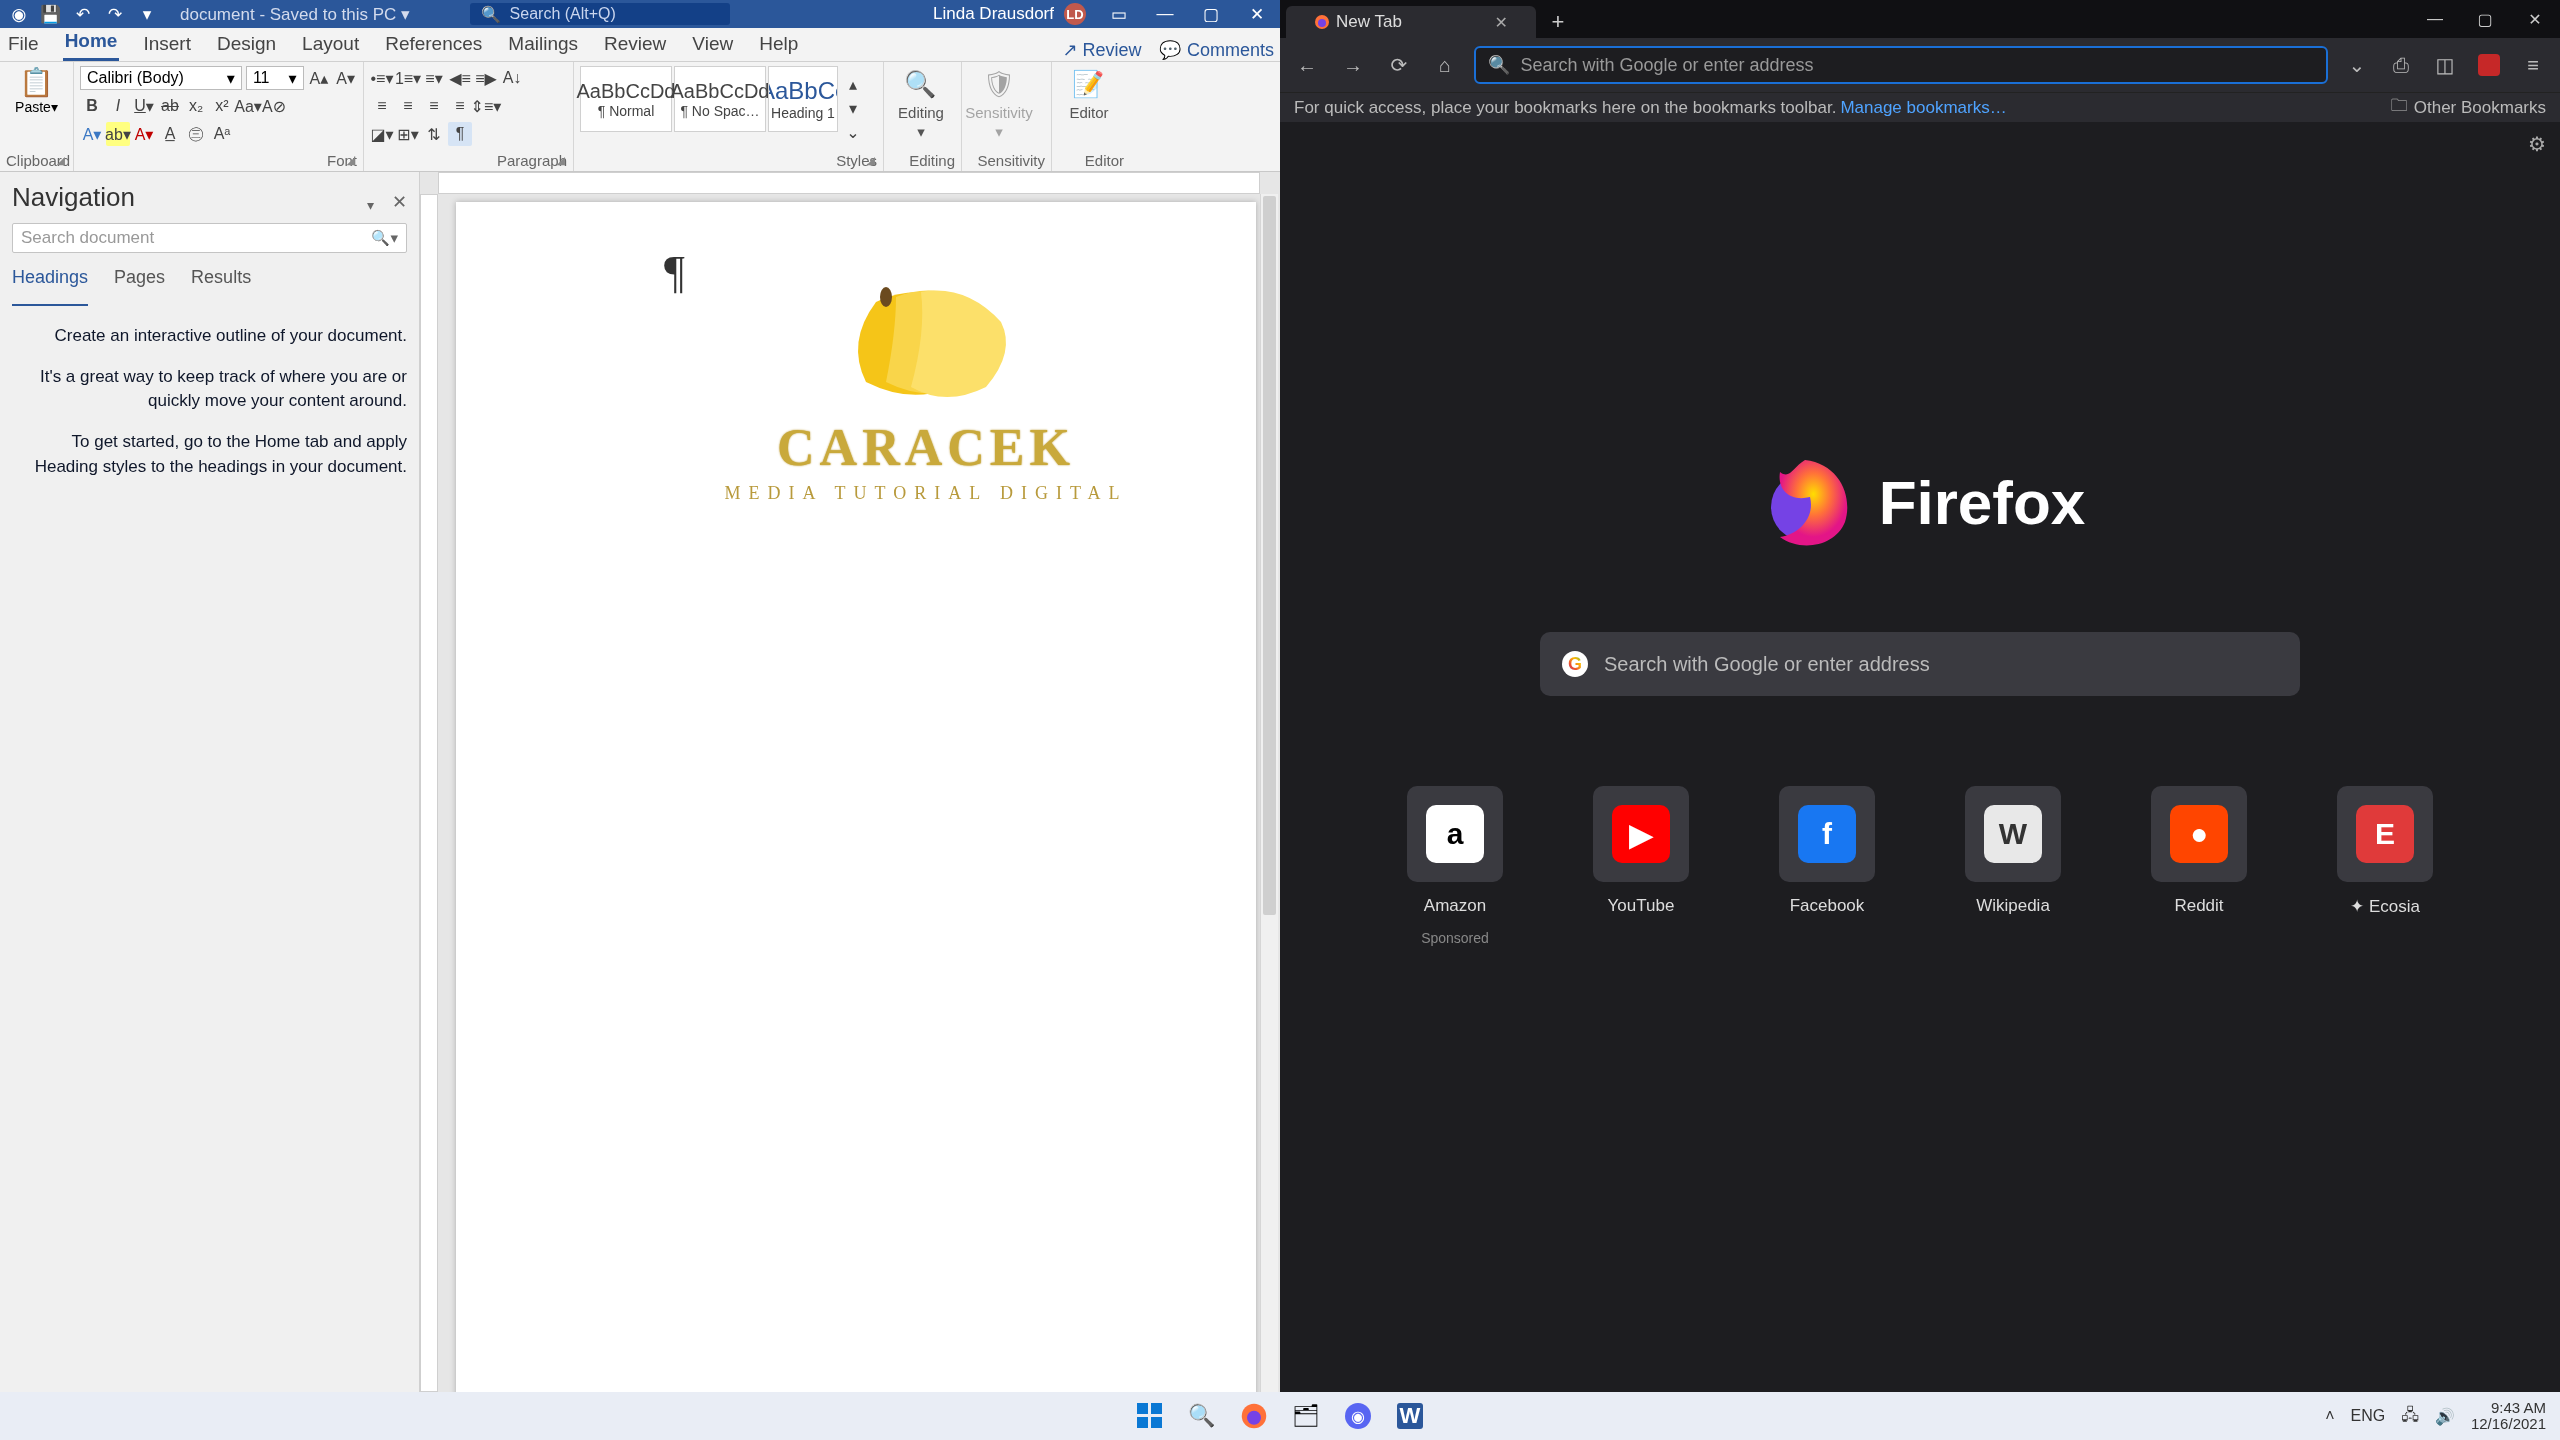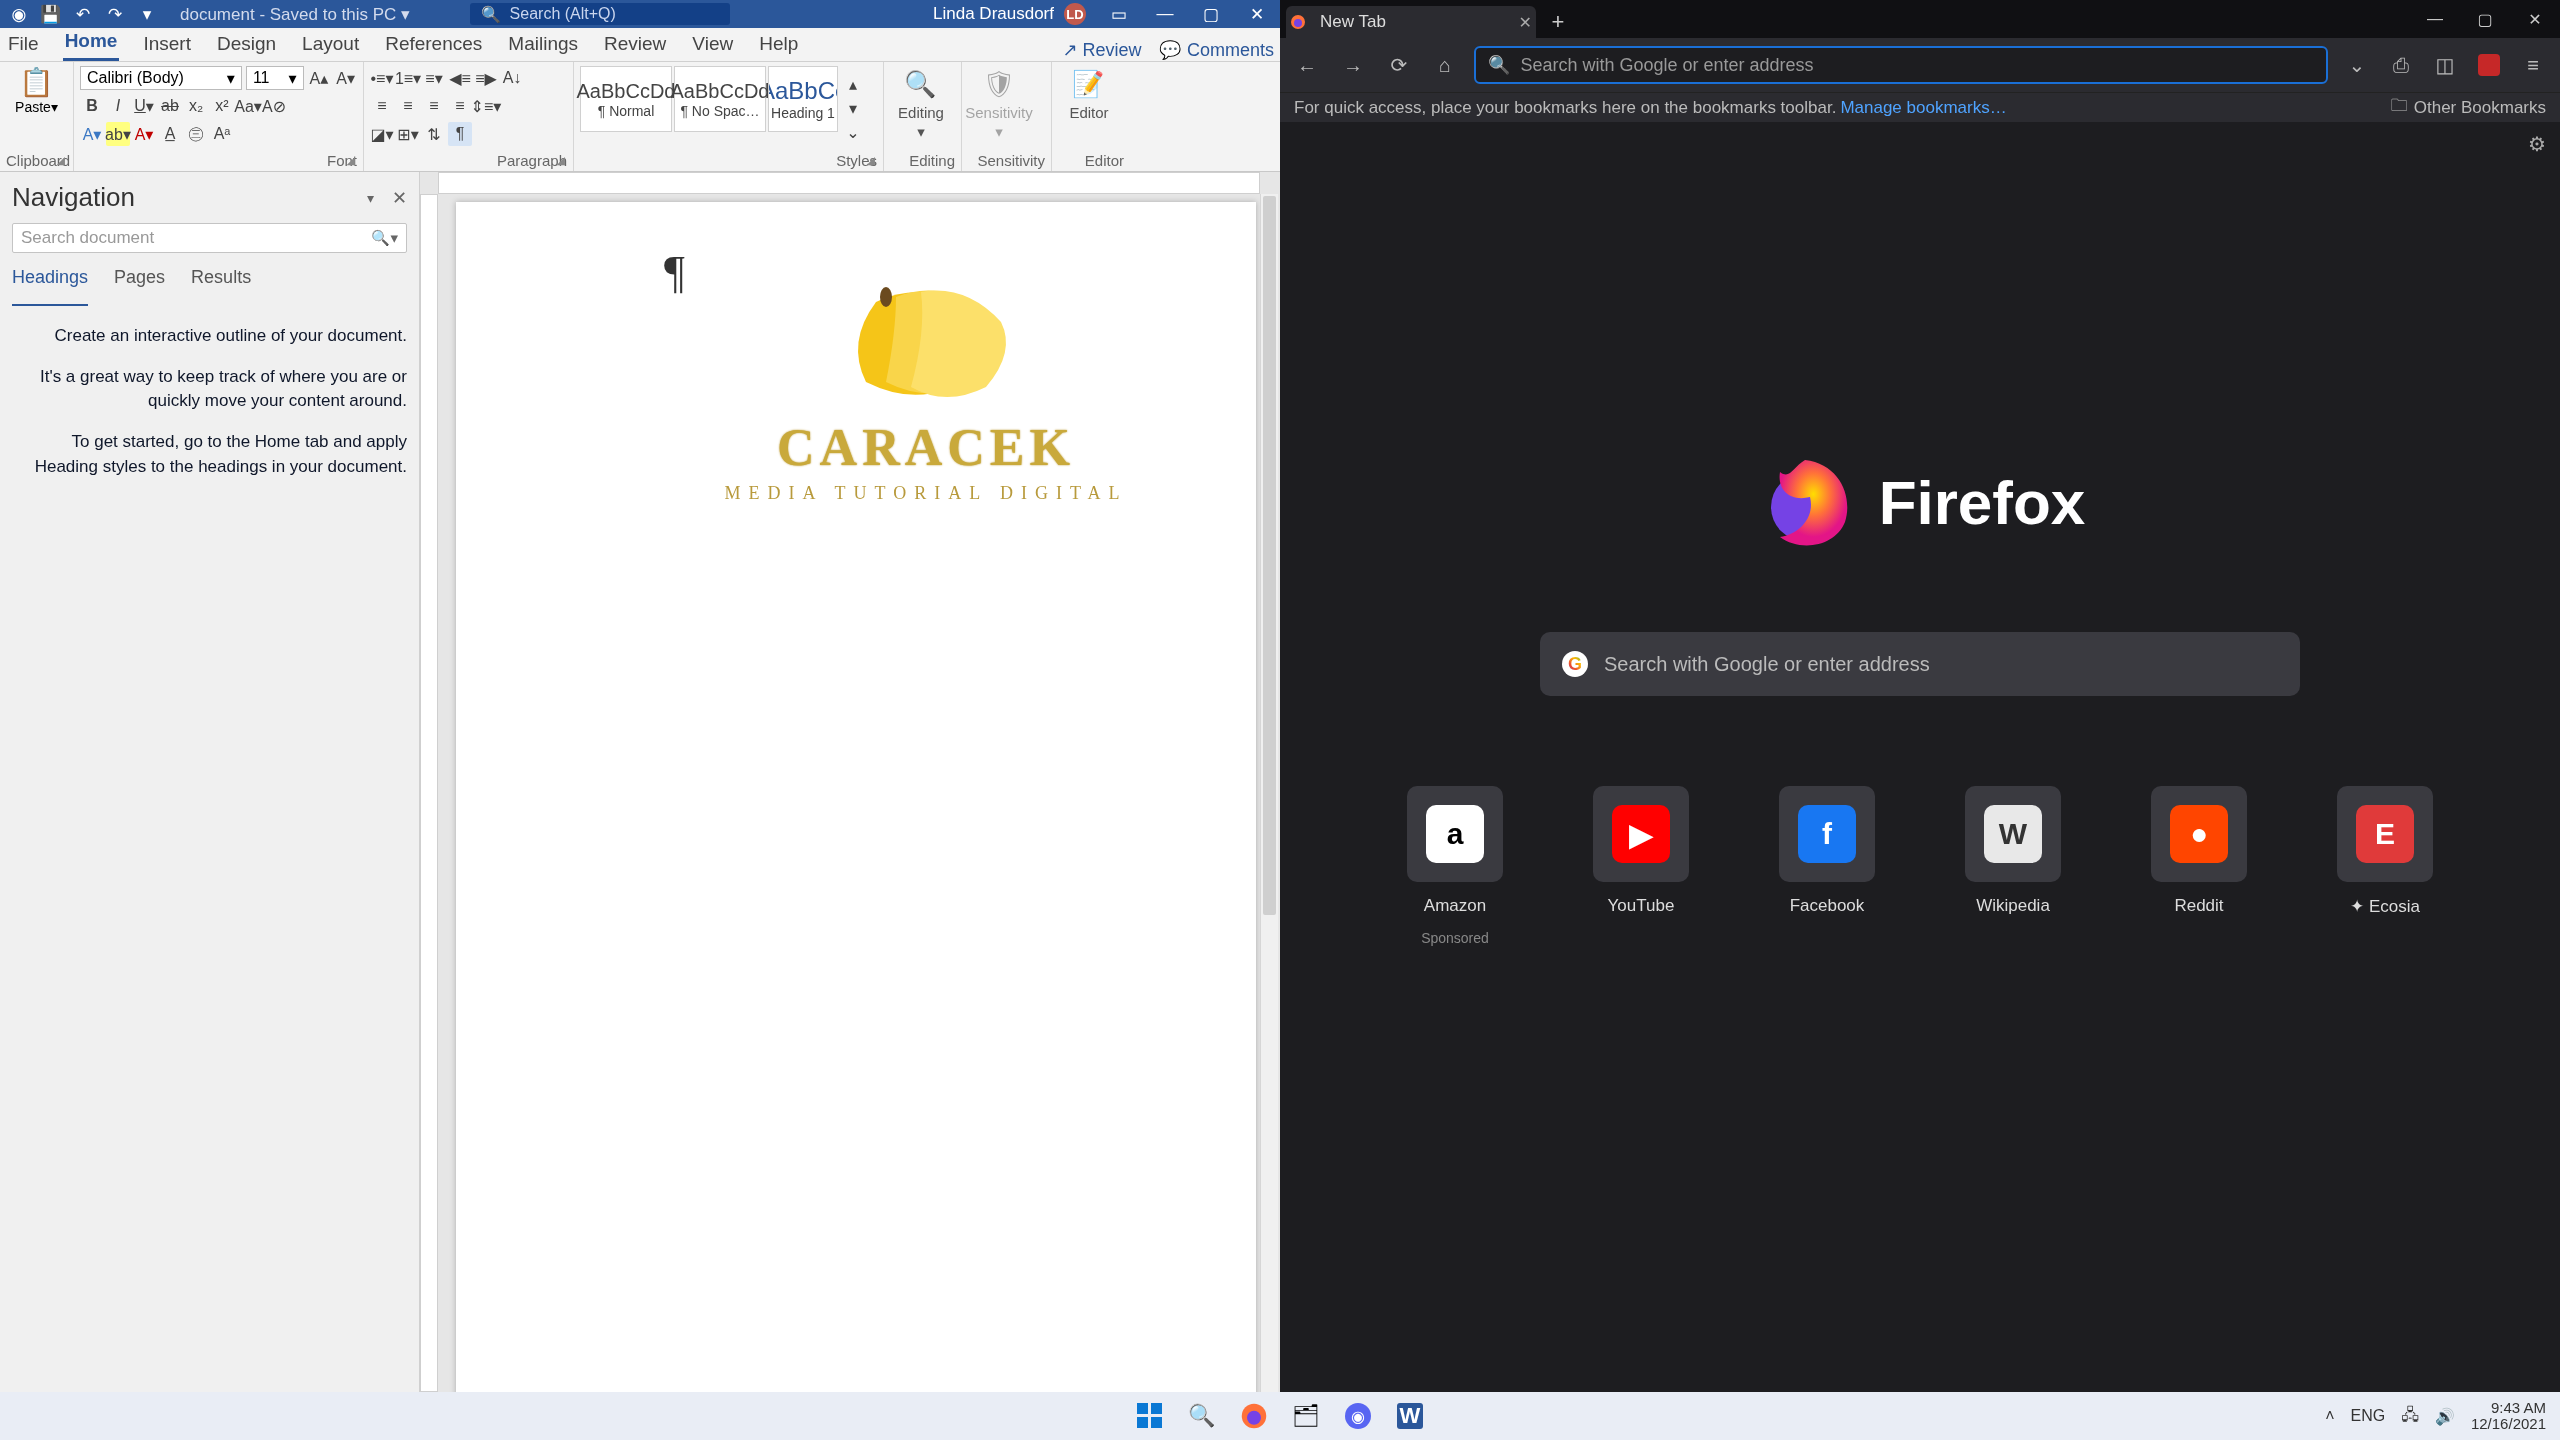--- a/index.html
+++ b/index.html
@@ -36,21 +36,21 @@
 .rbtn.small { width:22px; height:22px; }
 .font-combo { height:24px; border:1px solid #bbb; background:#fff; font-size:16px; display:flex; align-items:center; padding:0 6px; }
 .style-card { width:92px; height:66px; border:1px solid #d0d0d0; background:#fff; display:flex; flex-direction:column; align-items:center; justify-content:center; font-size:14px; color:#444; }
 .style-card .prev { font-size:20px; }
 .big-btn { width:62px; display:flex; flex-direction:column; align-items:center; gap:2px; color:#555; font-size:15px; }
 .big-btn .ico { width:36px; height:36px; display:flex; align-items:center; justify-content:center; font-size:26px; }
 
 
 .w-body { flex:1; display:flex; background:#e6e6e6; overflow:hidden; }
 .nav-pane { width:420px; background:#f0f0f0; border-right:1px solid #d0d0d0; padding:10px 12px; position:relative; }
-.nav-pane h2 { font-size:26px; font-weight:400; color:#333; margin-bottom:10px; display:flex; align-items:center; }
+.nav-pane h2 { font-size:26px; font-weight:400; color:#333; margin-bottom:10px; display:flex; align-items:flex-end; }
 .nav-pane h2 .np-dd { margin-left:auto; font-size:14px; color:#666; }
 .nav-pane h2 .np-x  { margin-left:18px; font-size:18px; color:#666; }
 .nav-search { width:100%; height:30px; border:1px solid #c4c4c4; background:#fff; display:flex; align-items:center; padding:0 8px; font-size:17px; color:#999; border-radius:2px; }
 .nav-search .srch { margin-left:auto; font-size:15px; color:#666; }
 .nav-tabs { display:flex; gap:26px; margin:14px 0 18px; font-size:18px; color:#555; }
 .nav-tabs .nt.active { color:#2b579a; border-bottom:2px solid #2b579a; padding-bottom:16px; }
 .nav-help { font-size:17px; color:#0f172a; line-height:1.45;text-align:right; }
 .nav-help p { margin-bottom:16px; }
 
 .doc-area { flex:1; position:relative; background:#e6e6e6; }
@@ -70,21 +70,21 @@
 
 
 .w-status { height:28px; background:#f3f3f3; border-top:1px solid #d4d4d4; display:flex; align-items:center; font-size:16px; color:#555; padding:0 10px; gap:24px; }
 .w-status .right { margin-left:auto; display:flex; align-items:center; gap:14px; }
 .zoom-slider { width:140px; height:4px; background:#bbb; position:relative; border-radius:2px; }
 .zoom-slider .knob { position:absolute; left:58%; top:-5px; width:8px; height:14px; background:#888; border-radius:2px; }
 
 
 .firefox { position:absolute; left:1280px; top:0; width:1280px; height:1440px; background:#1d1d20; display:flex; flex-direction:column; color:#ccc; }
 .ff-tabs { height:38px; background:#101013; display:flex; align-items:flex-end; }
-.ff-tab { height:32px; background:#2b2b30; border-radius:6px 6px 0 0; display:flex; align-items:center; gap:14px; padding:0 4px; margin-left:6px; font-size:17px; color:#ddd; width:250px; }
+.ff-tab { height:32px; background:#2b2b30; border-radius:6px 6px 0 0; display:flex; align-items:center; gap:6px; padding:0 28px; margin-left:6px; font-size:17px; color:#ddd; width:250px; }
 .ff-tab .fav { width:16px; height:16px; }
 .ff-tab .x { margin-left:auto; color:#aaa; font-size:16px; }
 .ff-newtab { width:32px; height:32px; display:flex; align-items:center; justify-content:center; color:#ccc; font-size:22px; margin-left:6px; }
 .ff-win { margin-left:auto; display:flex; }
 .ff-win div { width:50px; height:38px; display:flex; align-items:center; justify-content:center; color:#ccc; font-size:16px; }
 
 .ff-toolbar { height:54px; background:#2b2b30; display:flex; align-items:center; padding:0 10px; gap:12px; }
 .ff-btn { width:34px; height:34px; display:flex; align-items:center; justify-content:center; color:#bbb; font-size:20px; border-radius:4px; }
 .ff-url { flex:1; height:38px; background:#1d1d20; border:2px solid #1a6fd6; border-radius:6px; display:flex; align-items:center; padding:0 12px; gap:10px; color:#999; font-size:18px; }
 .ff-right-ico { display:flex; gap:10px; }

